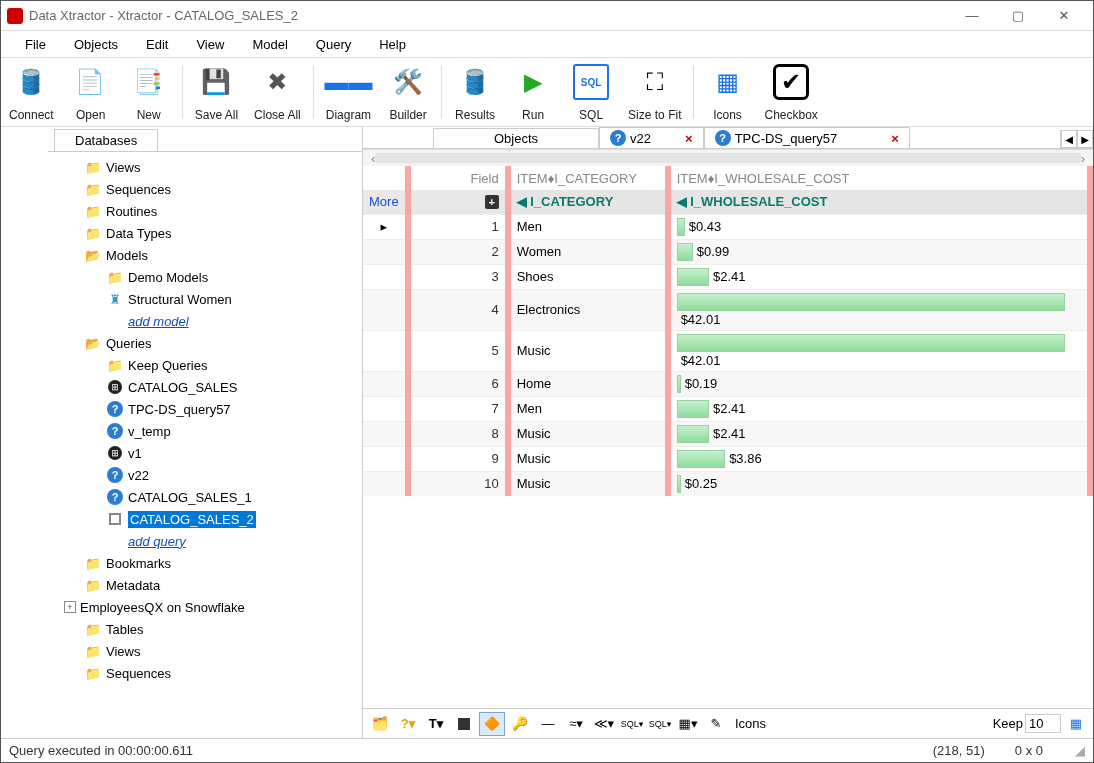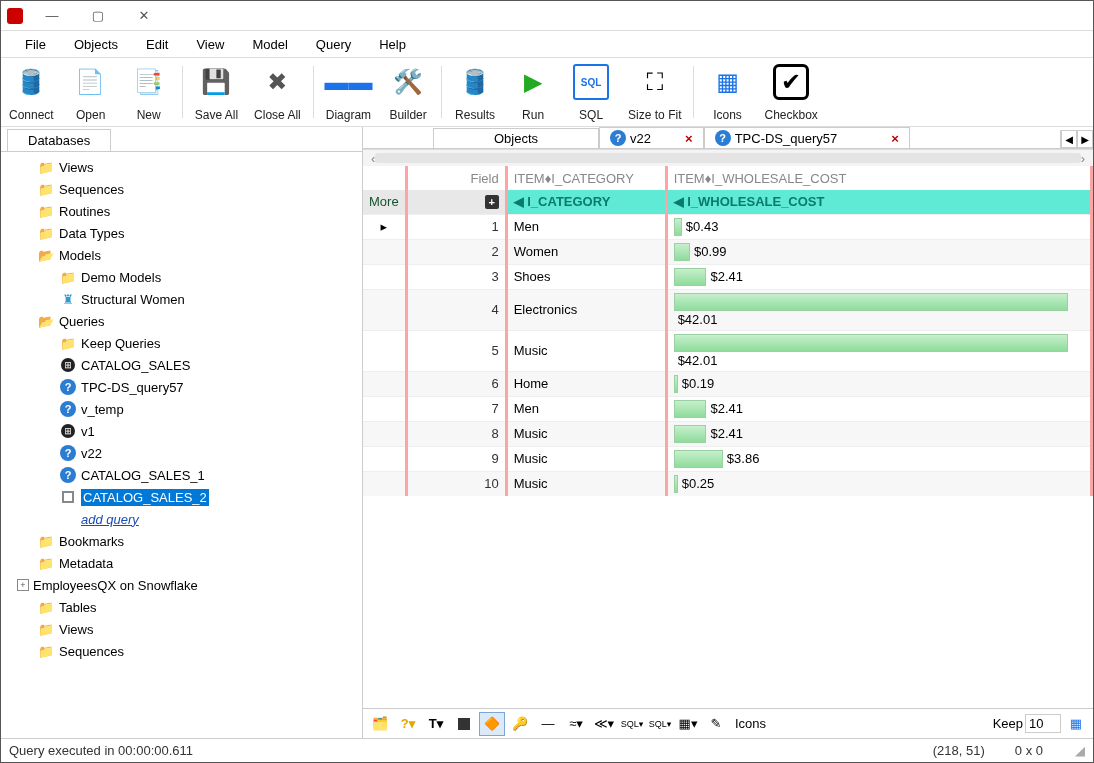--- a/index.html
+++ b/index.html
@@ -18,21 +18,21 @@
 
 
 .toolbar { display: flex; height: 70px; border-top: 1px solid #ddd; border-bottom: 1px solid #ddd; padding: 2px 0; }
 .tool-btn { display: flex; flex-direction: column; align-items: center; justify-content: space-between; padding: 4px 8px 2px 8px; min-width: 58px; position: relative; }
 .tool-btn .icon-box { width: 36px; height: 36px; display: flex; align-items: center; justify-content: center; font-size: 24px; }
 .tool-btn .lbl { font-size: 12px; color: #222; white-space: nowrap; }
 .tool-sep { border-left: 1px solid #ddd; margin: 6px 4px; }
 
 
 .main { flex: 1; display: flex; min-height: 0; }
-.sidebar { width: 362px; display: flex; flex-direction: column; border-right: 1px solid #ccc; }
+.sidebar { width: 362px; display: flex; flex-direction: column; border-right: 1px solid #ccc; padding-left: 47px; }
 .sidebar .tabhdr { display: flex; border-bottom: 1px solid #ccc; }
 .sidebar .tabhdr .tab { padding: 3px 20px; border: 1px solid #ccc; border-bottom: none; background: #fff; margin-left: 6px; margin-top: 2px; }
 .tree { flex: 1; overflow-y: auto; padding: 4px 2px; position: relative; }
 .tree-row { display: flex; align-items: center; height: 22px; padding-left: 8px; }
 .tree-row.l1 { padding-left: 34px; }
 .tree-row.l2 { padding-left: 56px; }
 .tree-row.selected .txt { background: #0078d7; color: #fff; padding: 1px 2px; }
 .folder-icon, .item-icon { width: 18px; height: 16px; margin-right: 4px; display: inline-flex; align-items: center; justify-content: center; }
 .link-add { color: #1a4db3; text-decoration: underline; font-style: italic; }
 .expand-box { width: 12px; height: 12px; border: 1px solid #888; display: inline-flex; align-items: center; justify-content: center; font-size: 9px; color: #555; margin-right: 4px; }
@@ -50,27 +50,27 @@
 .entity-box .hdr { background: linear-gradient(#eee,#ddd); font-weight: bold; padding: 3px 8px; border-bottom: 1px solid #aaa; border-radius: 6px 6px 0 0; }
 .entity-box .fld { padding: 2px 8px; }
 .hscroll { height: 17px; background: #f4f4f4; border-top: 1px solid #ddd; display: flex; align-items: center; padding: 0 8px;}
 .hscroll .thumb { flex:1; height: 10px; background: #e4e4e4; border-radius: 3px;}
 .vscroll-right { position:absolute; right:0; top:0; bottom:0; width:17px; background:#f4f4f4; border-left:1px solid #ddd;}
 
 
 .grid { flex:1; display:flex; flex-direction:column; overflow:hidden; }
 .grid-body { flex:1; overflow:auto;}
 .grid table { width: 100%; border-collapse: collapse; }
-.grid td, .grid th { border-right: 3px solid #fca5a5; padding: 3px 6px; text-align: left; height: 24px; font-size: 13px; vertical-align: middle;}
+.grid td, .grid th { border-right: 6px solid #fca5a5; padding: 3px 6px; text-align: left; height: 24px; font-size: 13px; vertical-align: middle;}
 .grid .col-chk { width: 26px; text-align:center; }
 .grid .col-field { width: 100px; text-align: right; color:#333;}
 .grid .col-cat { width: 160px; }
 .grid .hdr-row td { background: #fff; color: #888; }
-.grid .hdr-row2 td { background: #5eead4; color: #0b7a6e; font-weight: 600; }
-.grid .hdr-row2 td:first-child { color:#14532d; font-weight: normal;}
+.grid .hdr-row2 td { background: #e5e5e5; color: #0b7a6e; font-weight: 600; }
+.grid .hdr-row2 td:first-child { color:#1d4ed8; font-weight: normal;}
 .grid tr.data td { border-top: 1px solid #eee; }
 .grid tr.data:nth-child(even) td { background: #f7f7f7; }
 .bar { height: 18px; background: linear-gradient(#c6f0cc,#8edc9c); display: inline-block; vertical-align: middle; border: 1px solid #9ad0a2;}
 .barval { display:inline-block; vertical-align:middle; margin-left:4px;}
 .plus-box{width:14px;height:14px;background:#333;color:#fff;display:inline-flex;align-items:center;justify-content:center;border-radius:2px;font-size:11px;}
 
 
 .bottom-strip { height: 30px; border-top: 1px solid #ccc; display: flex; align-items: center; padding: 0 4px; gap: 2px;}
 .bottom-strip .bicon { width: 26px; height: 24px; display:flex; align-items:center; justify-content:center; border: 1px solid transparent;}
 .bottom-strip .bicon.sel{ border: 1px solid #7aa7d9; background:#dbe9f9;}
@@ -83,20 +83,21 @@
 
 .q-icon{width:16px;height:16px;border-radius:50%;background:#2b7cd3;color:#fff;display:inline-flex;align-items:center;justify-content:center;font-size:11px;font-weight:bold;}
 .grey-box-icon{width:12px;height:12px;border:2px solid #888;display:inline-block;}
 .blk-circ{width:14px;height:14px;border-radius:50%;background:#222;color:#fff;display:inline-flex;align-items:center;justify-content:center;font-size:9px;}
 </style>
 </head>
 <body>
 
 <div class="titlebar">
   <div class="app-icon"></div>
+  <div class="title">Data Xtractor - Xtractor - CATALOG_SALES_2</div>
   <div class="win-controls">
     <div class="win-btn">—</div>
     <div class="win-btn">▢</div>
     <div class="win-btn">✕</div>
   </div>
 </div>
 
 <div class="menubar">
   <div class="menu-item">File</div>
   <div class="menu-item">Objects</div>
@@ -193,20 +194,24 @@
           <span class="folder-icon">📂</span>
           <span class="txt">Models</span>
         </div>
       <div class="tree-row l2">
           <span class="folder-icon">📁</span>
           <span class="txt">Demo Models</span>
         </div>
       <div class="tree-row l2">
           <span class="item-icon" style="color:#39c">♜</span>
           <span class="txt">Structural Women</span>
+        </div>
+      <div class="tree-row l2">
+          <span class="item-icon"></span>
+          <span class="link-add">add model</span>
         </div>
       <div class="tree-row l1">
           <span class="folder-icon">📂</span>
           <span class="txt">Queries</span>
         </div>
       <div class="tree-row l2">
           <span class="folder-icon">📁</span>
           <span class="txt">Keep Queries</span>
         </div>
       <div class="tree-row l2">

